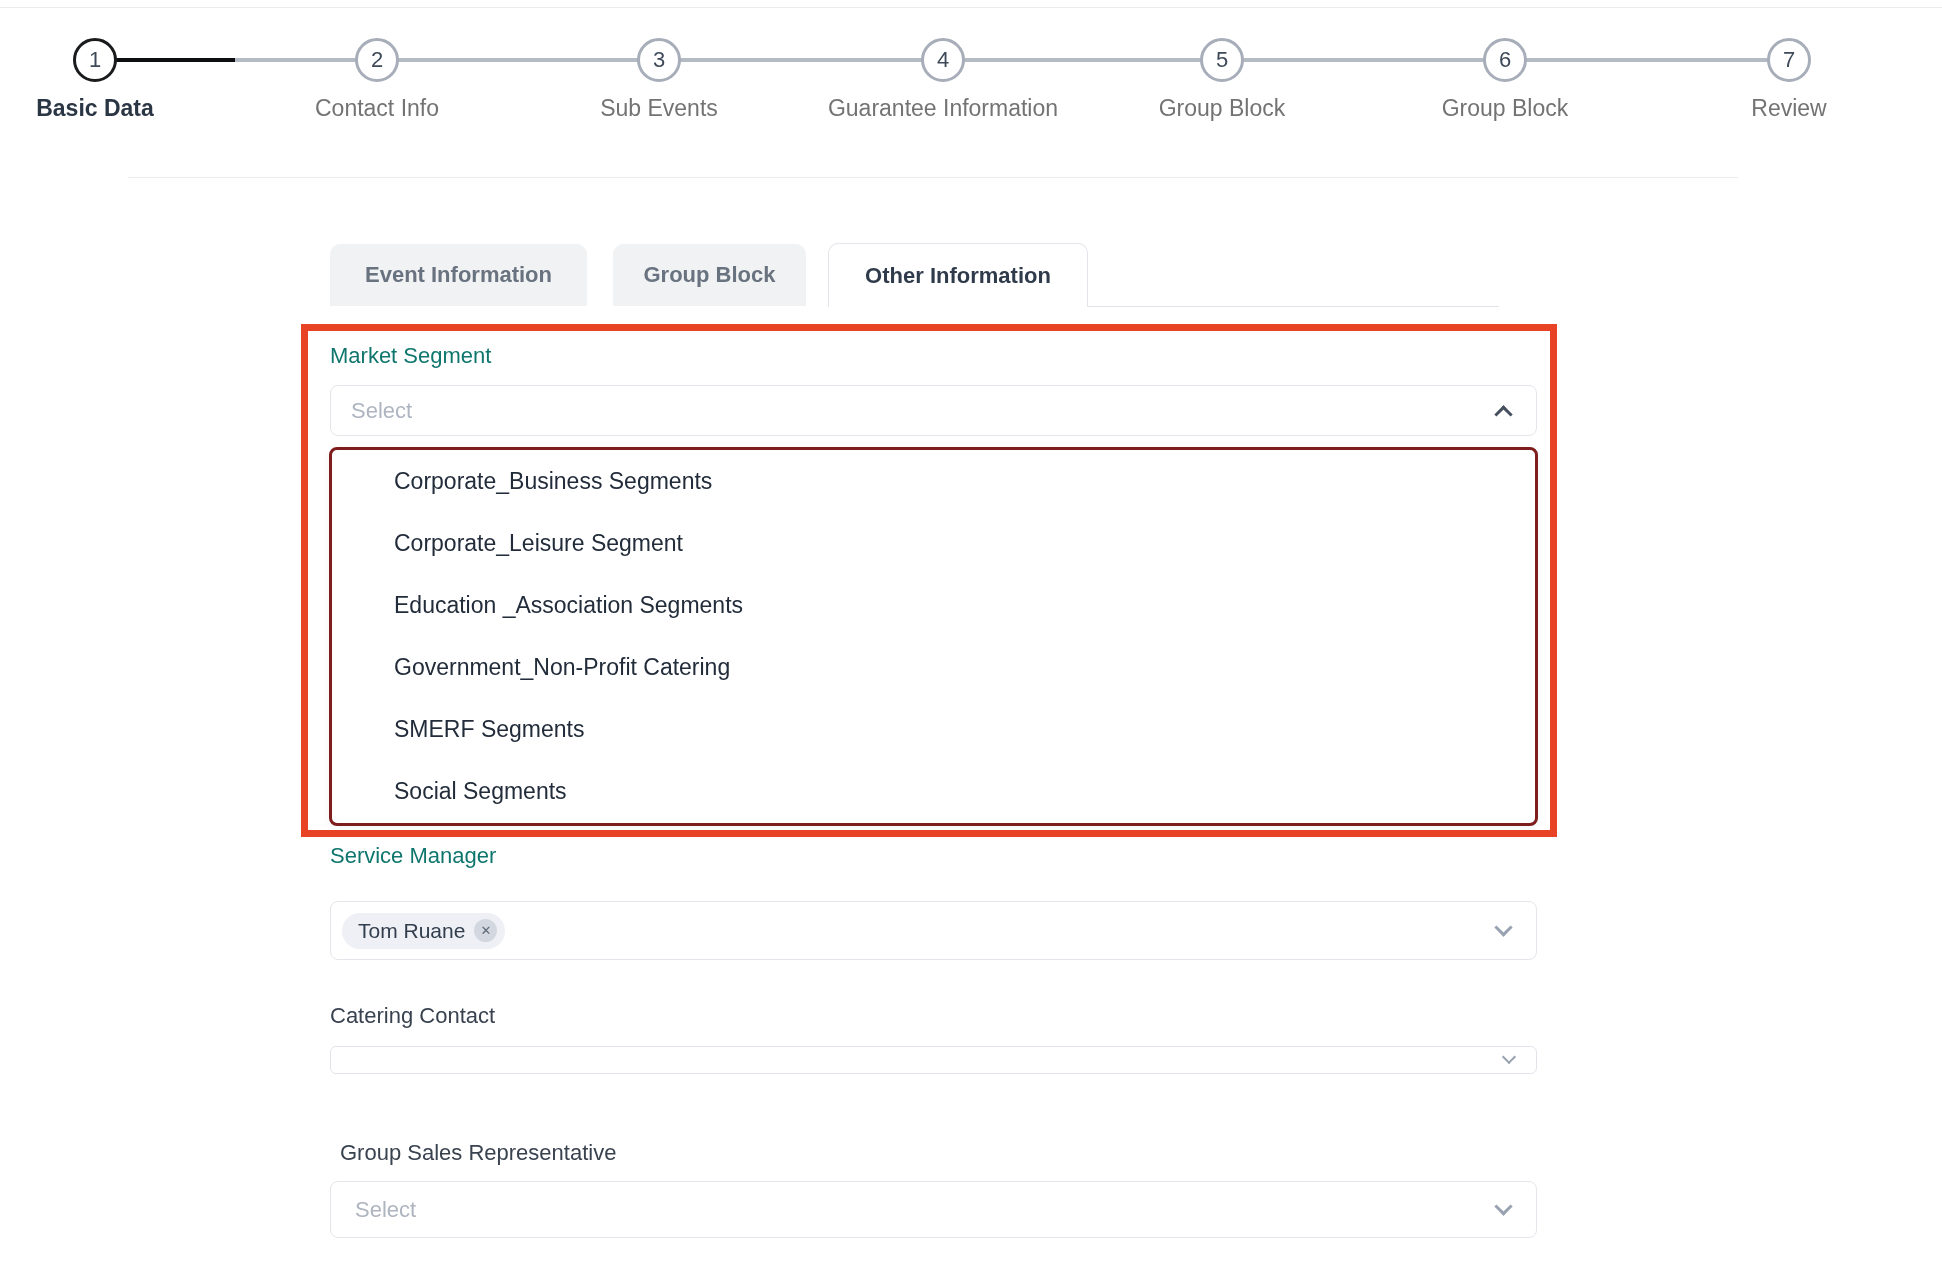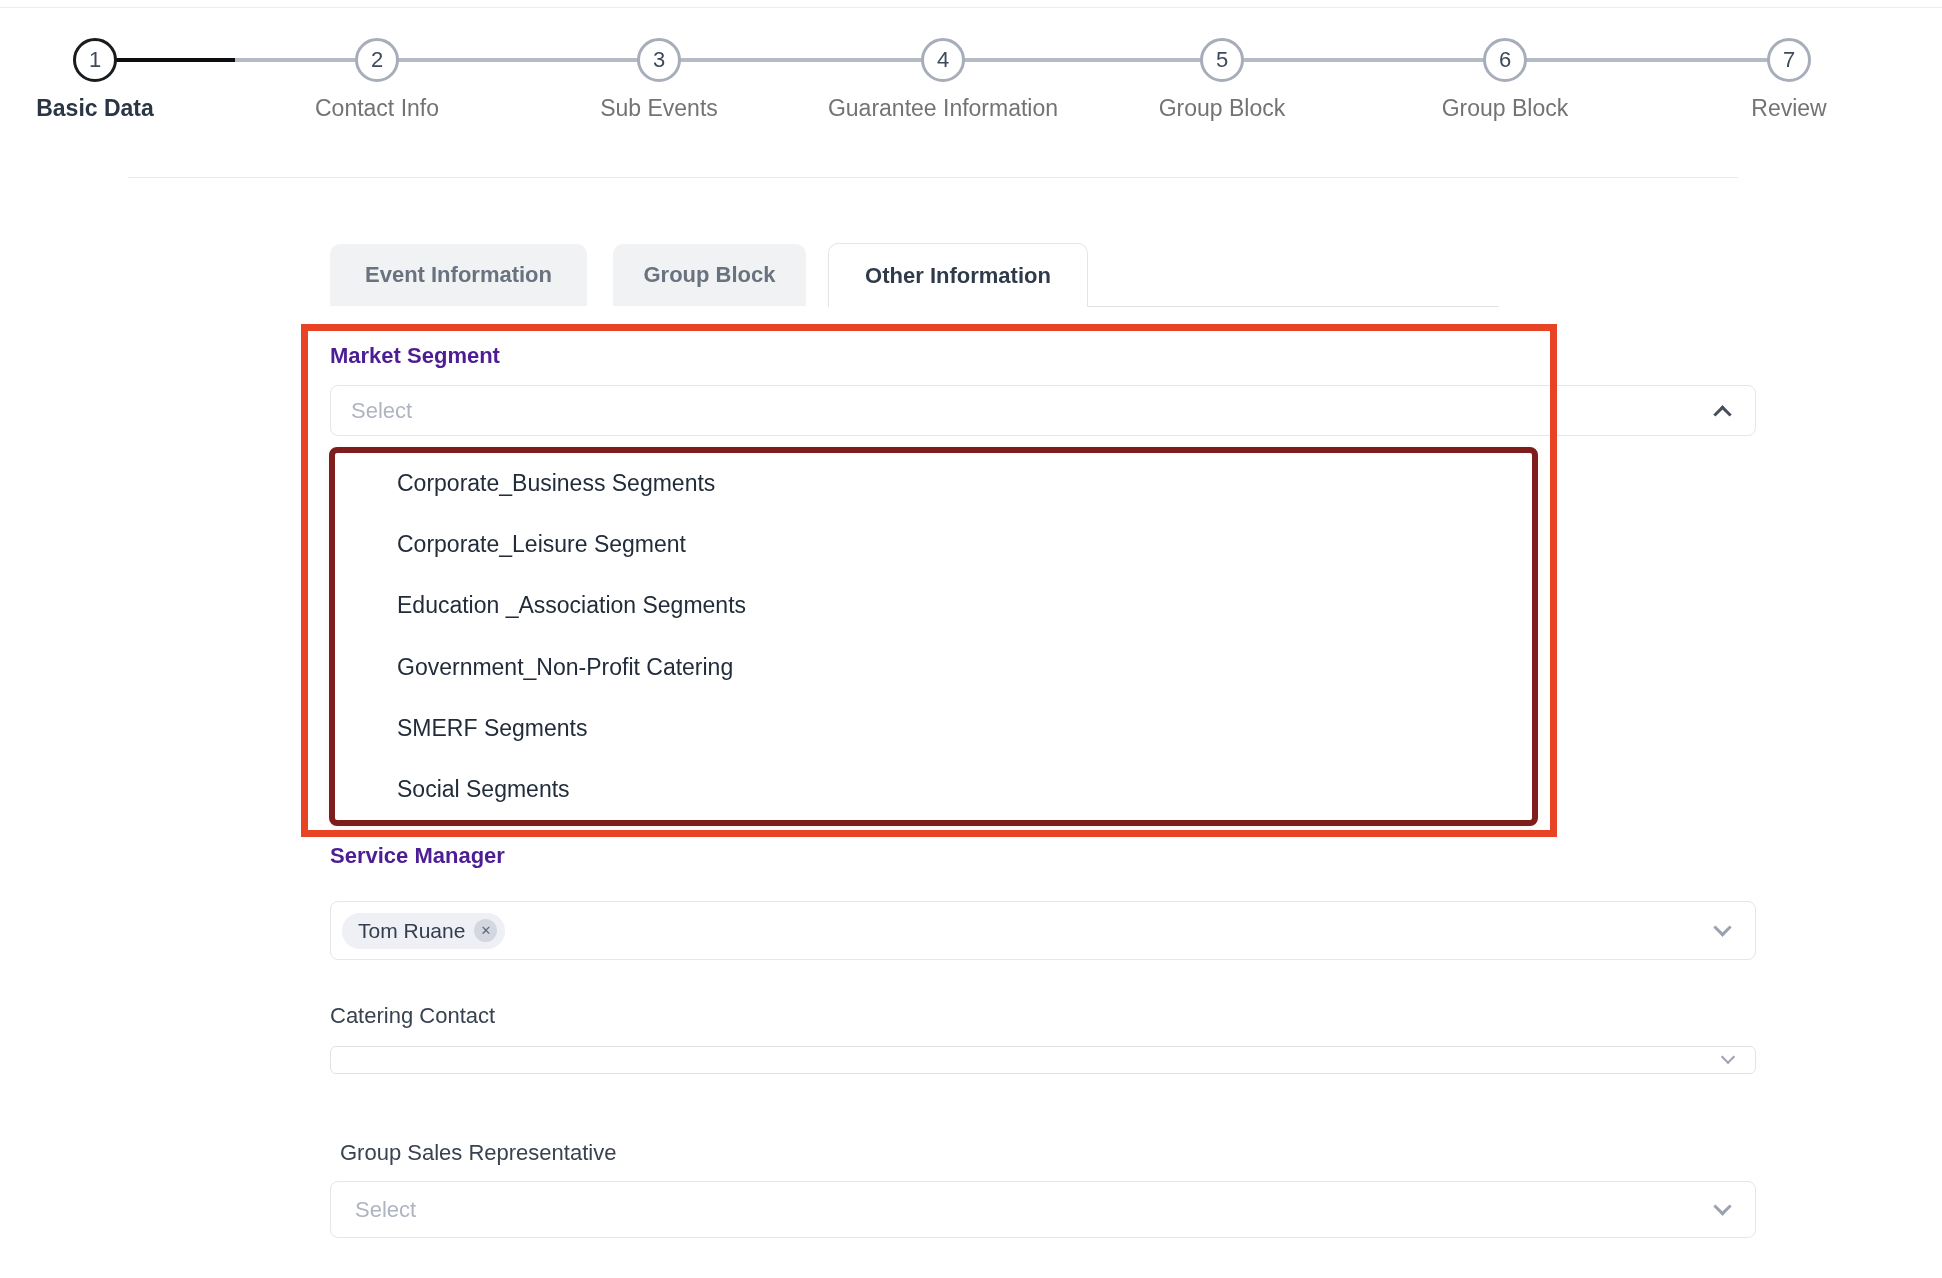--- a/index.html
+++ b/index.html
@@ -34,39 +34,39 @@
   .tab-event { left:330px; width:257px; }
   .tab-group { left:613px; width:193px; }
   .tab-other { left:828px; width:260px; }
   .tab-strip-line { top:306px; left:1087px; width:412px; height:1px; background:#dfe3e8; }
 
   
   .highlight-box { left:301px; top:324px; width:1256px; height:513px;
                    border:7px solid #e94325; z-index:6; pointer-events:none; }
 
   
-  .field-label { font-size:22px; font-weight:700; color:#4c1d95; }
+  .field-label { font-size:22px; font-weight:400; color:#0f766e; }
   .field-label.strong { font-weight:400; color:#39424f; }
-  .select-box { left:330px; width:1426px; background:#fff; border:1px solid #e3e6ea;
+  .select-box { left:330px; width:1207px; background:#fff; border:1px solid #e3e6ea;
                 border-radius:8px; display:flex; align-items:center; cursor:pointer; }
   .placeholder { font-size:22px; color:#aeb5c0; }
 
   .chev { display:block; width:13px; height:13px;
           border-right:3px solid currentColor; border-bottom:3px solid currentColor; }
   .chev-up   { transform:rotate(-135deg); position:absolute; right:26px; top:50%; margin-top:-3px; }
   .chev-down { transform:rotate(45deg);  position:absolute; right:26px; top:50%; margin-top:-10px; }
   .chev-sm { width:10px; height:10px; border-width:2px; right:22px; margin-top:-8px; }
   .chev-dark  { color:#454f5e; }
   .chev-light { color:#99a2b0; }
 
   
   .ms-label { left:330px; top:343px; }
   .ms-select { top:385px; height:51px; padding-left:20px; }
   .ms-panel { left:329px; top:447px; width:1209px; height:379px; background:#fff;
-              border:6px solid #7f1d1d; border-radius:8px; z-index:2;
+              border:3px solid #7f1d1d; border-radius:8px; z-index:2;
               box-shadow:0 2px 8px rgba(23,32,49,0.05);
               display:flex; flex-direction:column; }
   .ms-option { flex:1; display:flex; align-items:center; padding-left:62px;
                font-size:23px; color:#222c3a; cursor:pointer; }
 
   
   .sm-label { left:330px; top:843px; }
   .sm-select { top:901px; height:59px; padding-left:11px; }
   .tag-pill { height:36px; background:#eef0f5; border-radius:18px;
               display:flex; align-items:center; padding:0 8px 0 16px;

